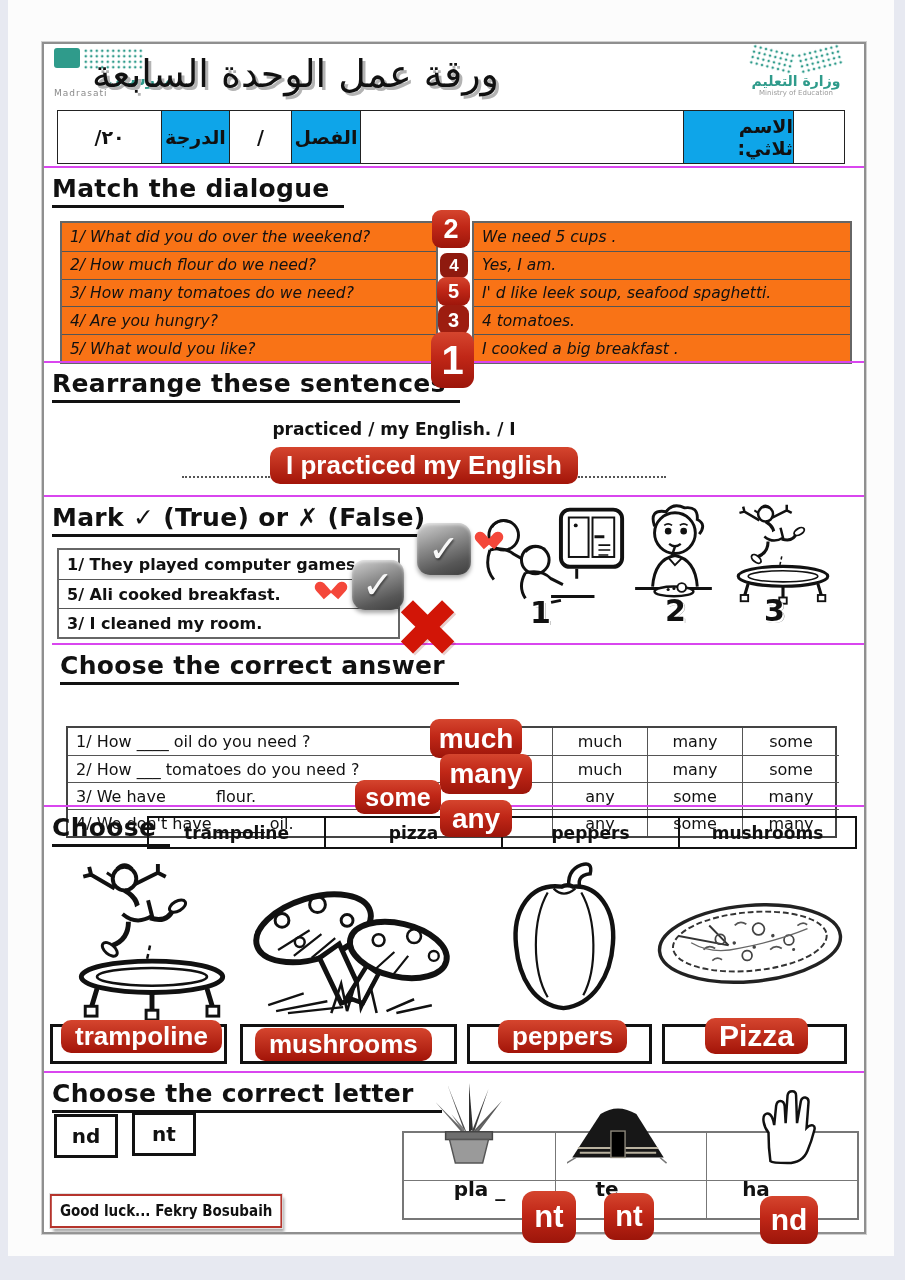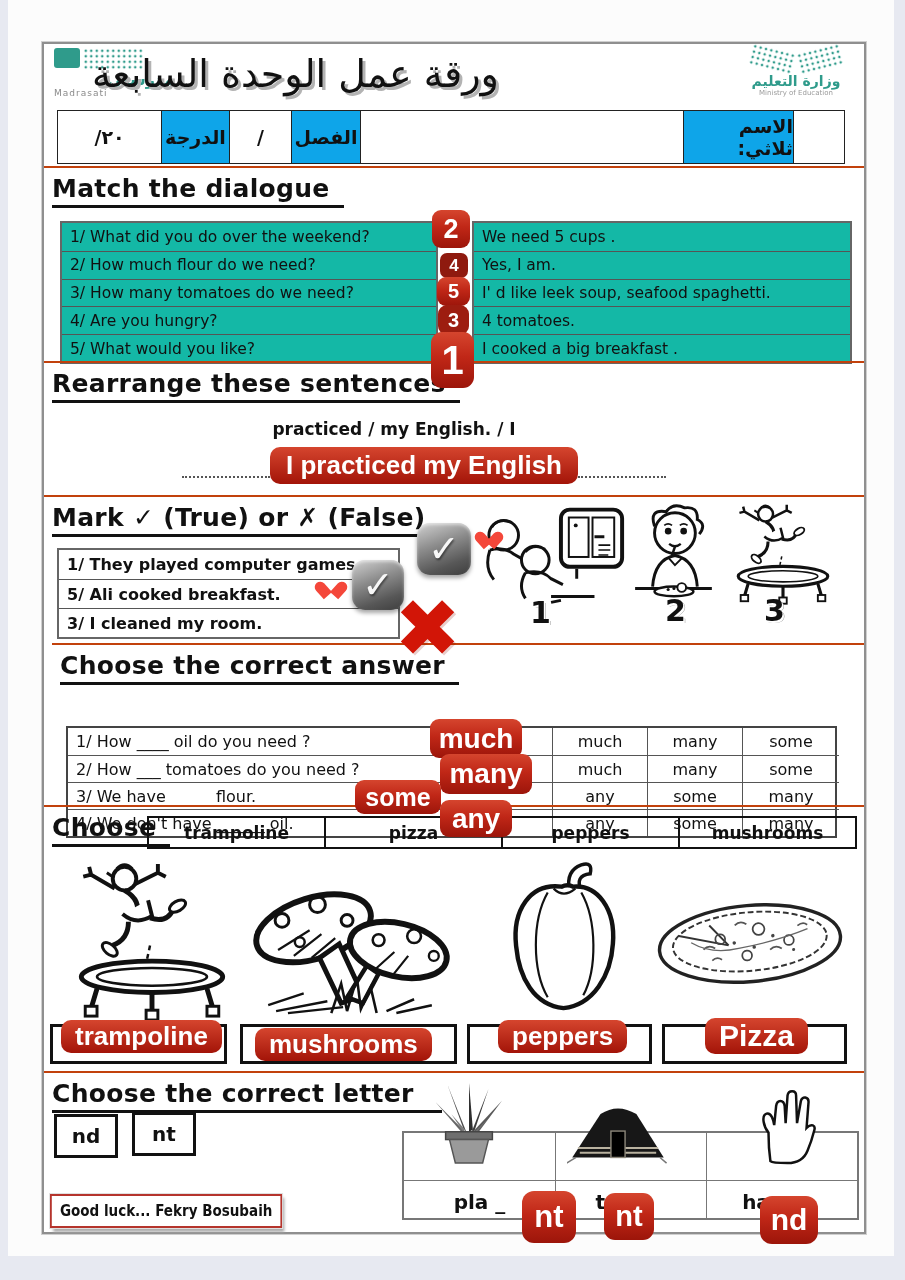--- a/index.html
+++ b/index.html
@@ -1,21 +1,21 @@
 <!DOCTYPE html>
 <html><head>
 <meta charset="utf-8">
 <style>
   html,body{margin:0;padding:0;}
   body{width:905px;height:1280px;background:#e7e9f1;position:relative;
        font-family:"DejaVu Sans",sans-serif;color:#111;overflow:hidden;}
   .page{position:absolute;left:8px;top:0;width:886px;height:1256px;background:#fcfcfc;}
   .sheet{position:absolute;left:34px;top:42px;width:824px;height:1192px;background:#fff;
          border:2.5px solid #8f8f8f;outline:1px solid #cfcfcf;box-sizing:border-box;}
-  .sec{position:absolute;left:0;right:0;border-top:2px solid #c2410c;}
+  .sec{position:absolute;left:0;right:0;border-top:2px solid #d946ef;}
   .sec-title{display:inline-block;margin:6px 0 0 8px;font-size:25px;font-weight:bold;
              border-bottom:3.5px solid #111;padding:0 14px 2px 0;letter-spacing:.3px;white-space:nowrap;}
   
   .hdr{position:absolute;top:0;left:0;right:0;height:66px;}
   .worksheet-title{position:absolute;left:0;right:0;top:8px;text-align:left;direction:rtl;
        font-size:38px;font-weight:normal;text-shadow:3px 3px 0 #b3b3b3;padding-left:48px;}
   .logo{position:absolute;top:4px;font-size:10px;}
   .dots{background-image:radial-gradient(#2f9b8b 1.3px,transparent 1.5px);background-size:5.5px 5.5px;}
   .mad{left:10px;width:120px;}
   .mad .row1{display:flex;align-items:flex-start;gap:3px;height:24px;}
@@ -34,21 +34,21 @@
            border:1.6px solid #222;box-sizing:border-box;}
   .icell{box-sizing:border-box;border-left:1.6px solid #222;display:flex;align-items:center;
          justify-content:center;font-size:19px;font-weight:bold;}
   .icell:first-child{border-left:none;}
   .icell.gray{background:#0ea5e9;direction:rtl;}
   
   .rbadge{position:absolute;background:linear-gradient(180deg,#d5452e 0%,#c02717 45%,#9c150a 100%);
           color:#fff;font-weight:bold;display:flex;align-items:center;justify-content:center;
           font-family:"Liberation Sans",sans-serif;border-radius:9px;z-index:6;}
   
-  .mcol{position:absolute;border:2px solid #666;box-sizing:border-box;background:#14b8a6;}
+  .mcol{position:absolute;border:2px solid #666;box-sizing:border-box;background:#f97316;font-style:italic;}
   .mrow{height:27.8px;box-sizing:border-box;border-top:1.5px solid #555;display:flex;
         align-items:center;padding-left:8px;font-size:15.5px;}
   .mrow:first-child{border-top:none;}
   
   .prompt{position:absolute;left:0;right:120px;top:56px;text-align:center;font-size:17px;font-weight:bold;}
   .ansline{position:absolute;left:0;right:60px;top:84px;display:flex;align-items:center;justify-content:center;}
   .dotline{border-bottom:2.5px dotted #555;width:88px;height:22px;}
   .apill{background:linear-gradient(180deg,#d5452e,#a31408);color:#fff;font-weight:bold;
          font-family:"Liberation Sans",sans-serif;border-radius:10px;padding:3px 16px;font-size:26px;}
   
@@ -88,21 +88,21 @@
          font-weight:bold;font-family:"Liberation Sans",sans-serif;border-radius:10px;
          padding:1px 14px;font-size:26px;white-space:nowrap;}
   
   .lopt{position:absolute;border:3.5px solid #111;box-sizing:border-box;width:64px;height:44px;
         display:flex;align-items:center;justify-content:center;font-size:20px;font-weight:bold;background:#fff;}
   .ltable{position:absolute;left:358px;top:58px;width:457px;border:2px solid #777;box-sizing:border-box;
           display:grid;grid-template-columns:1fr 1fr 1fr;grid-template-rows:47px 38px;background:#fff;}
   .lcell{box-sizing:border-box;border-left:1.5px solid #777;}
   .lcell.c0{border-left:none;}
   .lcell.bot{border-top:1.5px solid #777;display:flex;align-items:flex-end;justify-content:center;
-             padding-bottom:4px;font-size:20px;font-weight:bold;}
+             padding-bottom:17px;font-size:20px;font-weight:bold;}
   .limg{position:absolute;z-index:2;}
   .gl{position:absolute;left:6px;top:121px;border:2px solid #b5342c;outline:1px solid #e0e0e0;
       box-shadow:3px 4px 3px #aaa;background:#fff;padding:6px 9px;font-size:15px;font-weight:bold;
       white-space:nowrap;transform:scaleX(.9);transform-origin:left center;}
   svg{display:block;}
 </style>
 </head>
 <body>
 
 <div class="page">

